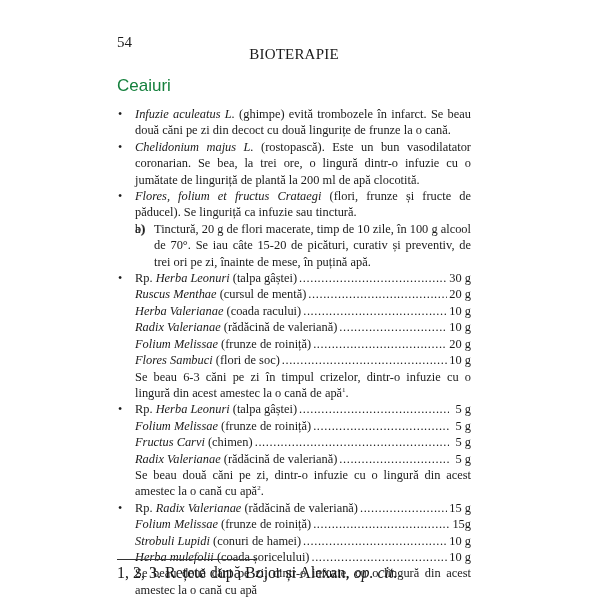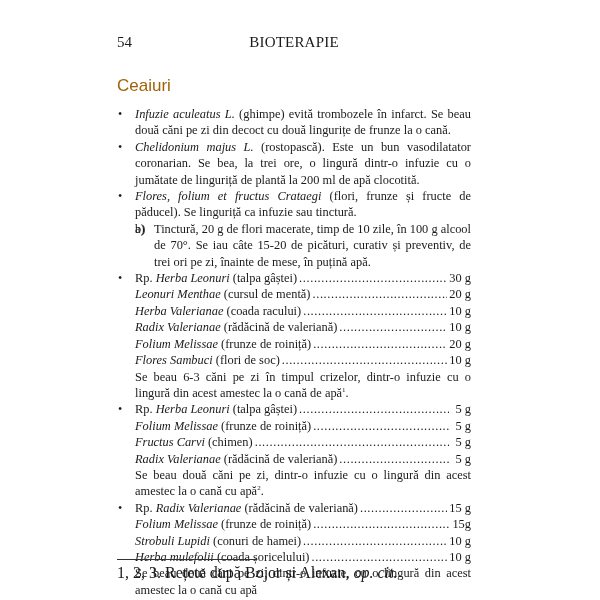--- a/index.html
+++ b/index.html
@@ -1,23 +1,23 @@
 <!DOCTYPE html>
 <html><head>
 <meta charset="utf-8">
 <style>
   html, body { margin:0; padding:0; background:#ffffff; }
   body { width:600px; height:600px; position:relative; overflow:hidden;
          font-family:"Liberation Serif", "DejaVu Serif", serif; color:#1a1a1a; }
   .page { position:absolute; left:117px; top:34px; width:354px; }
   .header { position:relative; height:16px; font-size:15px; }
   .header .pnum { position:absolute; left:0; top:0; }
-  .header .running { position:absolute; left:0; right:0; text-align:center; top:0; letter-spacing:0.2px; }
+  .header .running { position:absolute; left:0; right:0; text-align:center; top:12px; letter-spacing:0.2px; }
   h2 { font-family:"Liberation Sans", "DejaVu Sans", sans-serif; font-weight:normal; font-size:17px;
-       margin:26px 0 10px 0; color:#a16207; }
+       margin:26px 0 10px 0; color:#15803d; }
   .txt { font-size:12.4px; line-height:16.4px; }
   .item { position:relative; padding-left:18px; text-align:justify; }
   .bullet { position:absolute; left:1px; top:0; font-size:12px; }
   .sub { position:relative; padding-left:19px; text-align:justify; }
   .sub .lbl { position:absolute; left:0; top:0; }
   .rx { display:flex; align-items:flex-start; white-space:nowrap; }
   .rx .name { flex:0 0 auto; }
   .rx .dots { flex:1 1 auto; overflow:hidden; margin:0 2px; }
   .rx .dots::after { content:"........................................................................................................................................"; letter-spacing:0.6px; }
   .rx .qty { flex:0 0 auto; text-align:right; min-width:20px; }
@@ -62,21 +62,21 @@
     </div>
 
     <div class="item">
       <span class="bullet">•</span>
       <div class="rx">
           <span class="name"><span>Rp.</span> <i>Herba Leonuri</i><span> (talpa gâștei)</span></span>
           <span class="dots"></span>
           <span class="qty">30 g</span>
         </div>
       <div class="rx">
-          <span class="name"><i>Leonuri Menthae</i><span> (cursul de mentă)</span></span>
+          <span class="name"><i>Ruscus Menthae</i><span> (cursul de mentă)</span></span>
           <span class="dots"></span>
           <span class="qty">20 g</span>
         </div>
       <div class="rx">
           <span class="name"><i>Herba Valerianae</i><span> (coada racului)</span></span>
           <span class="dots"></span>
           <span class="qty">10 g</span>
         </div>
       <div class="rx">
           <span class="name"><i>Radix Valerianae</i><span> (rădăcină de valeriană)</span></span>

